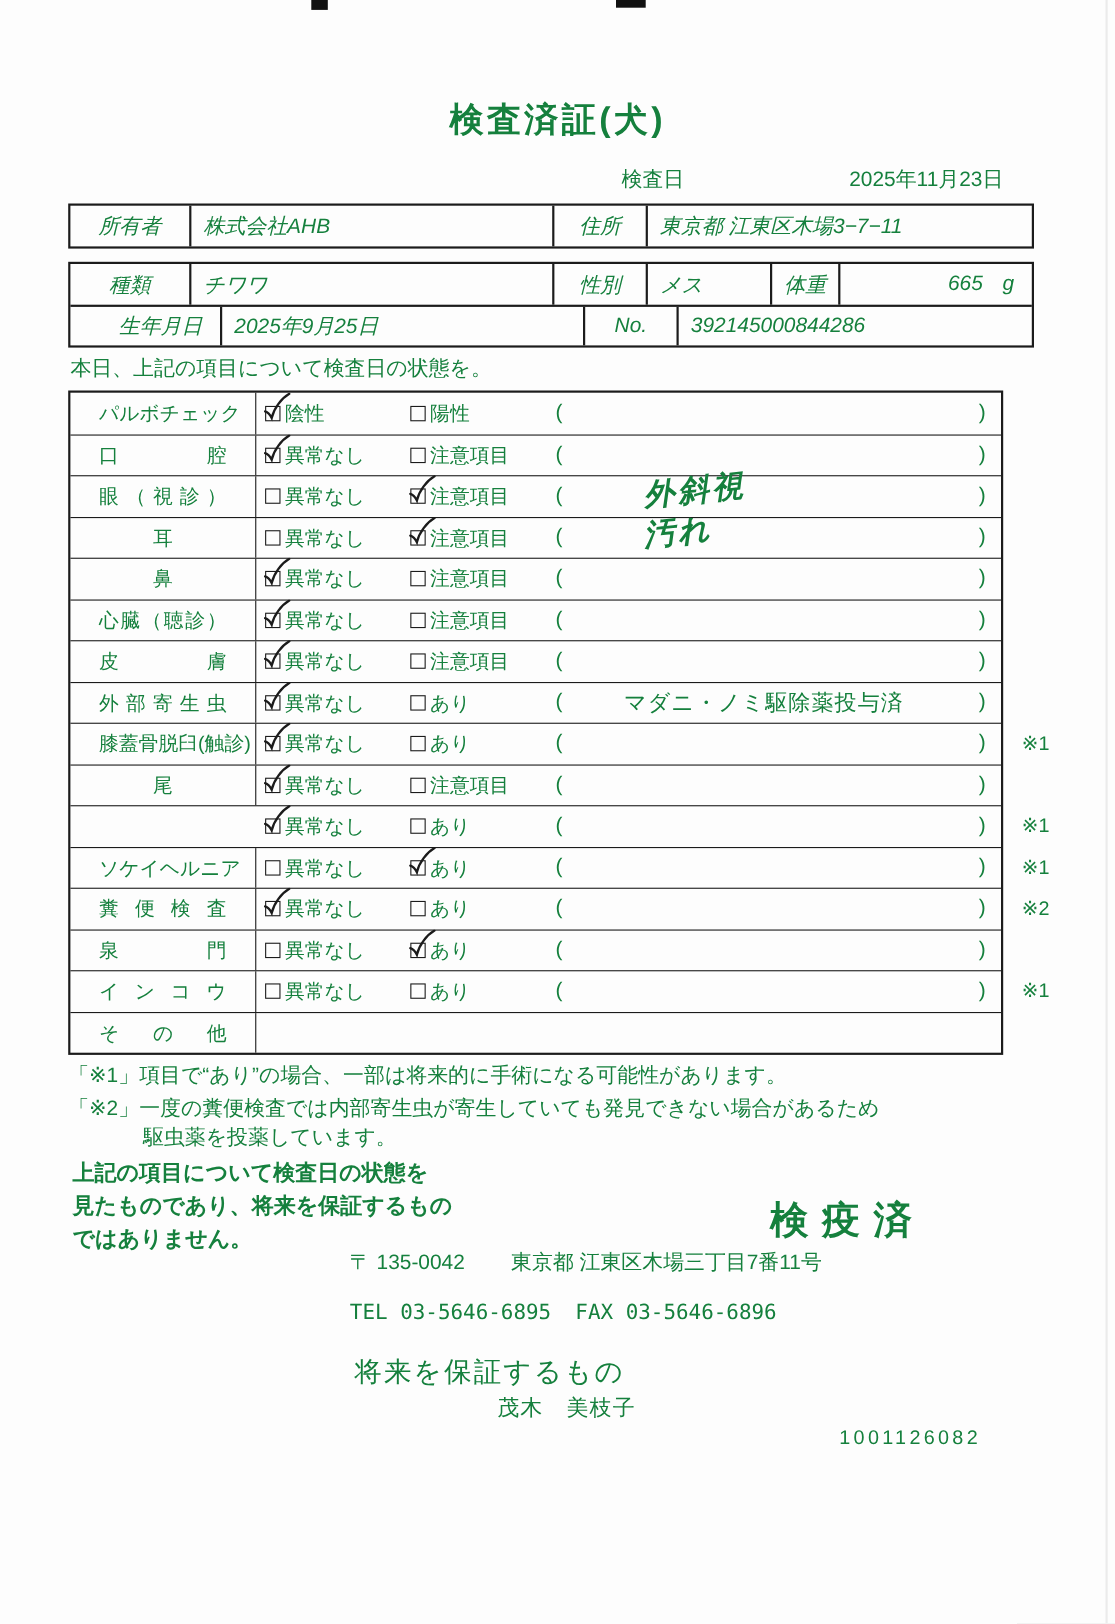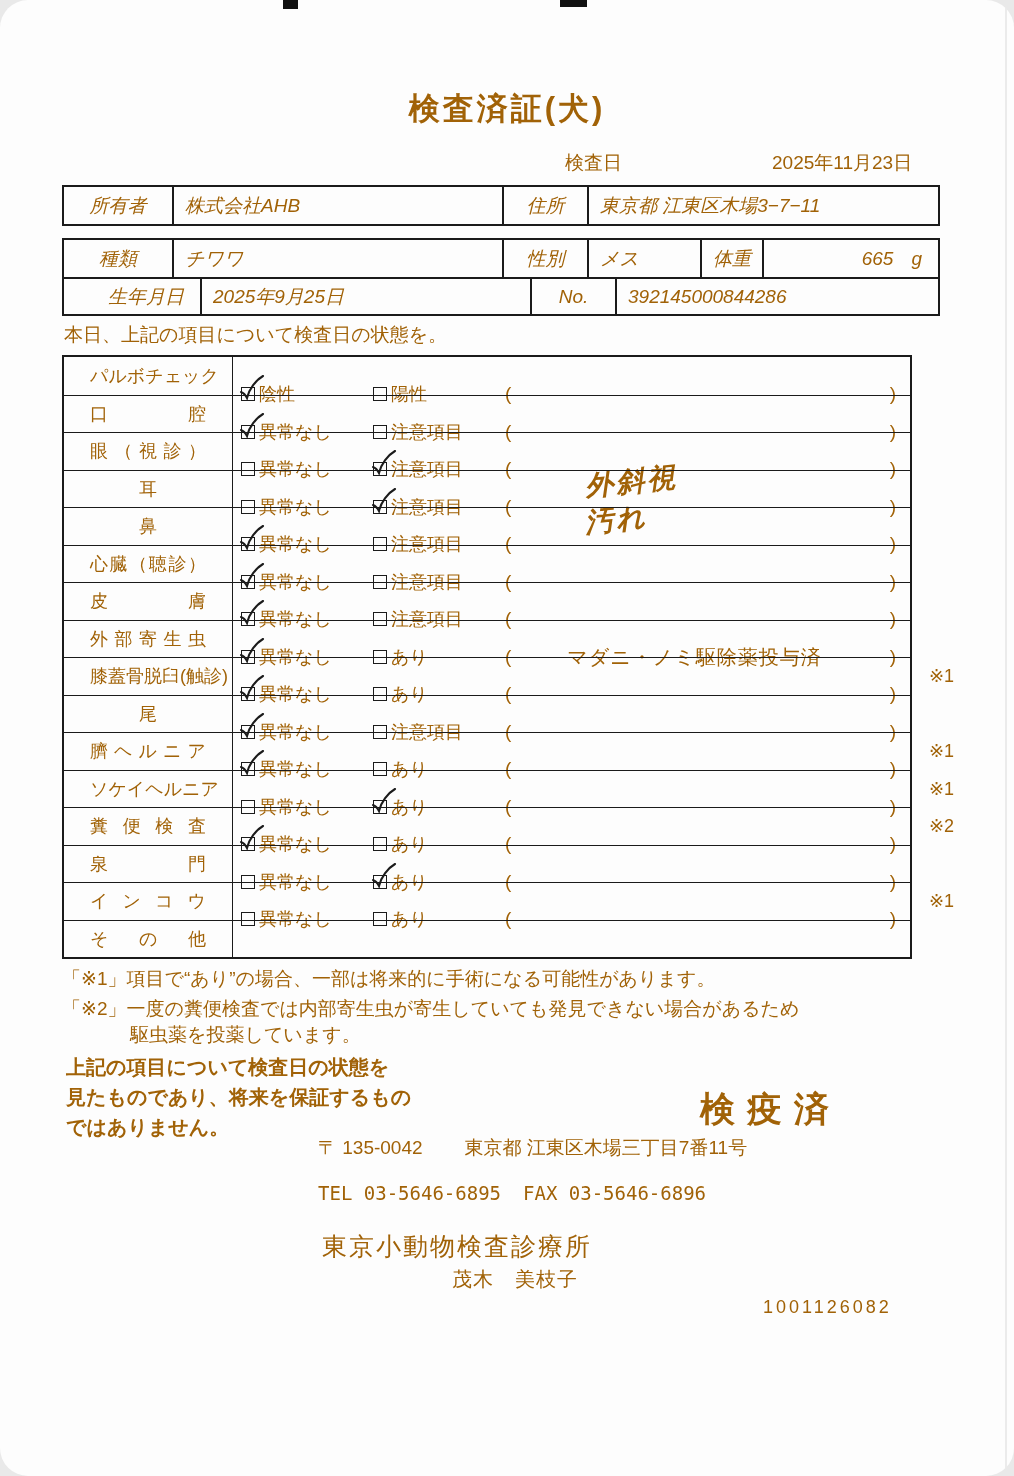--- a/index.html
+++ b/index.html
@@ -1,21 +1,20 @@
 <!DOCTYPE html>
 <html><head>
 <meta charset="utf-8">
 <style>
   * { margin:0; padding:0; box-sizing:border-box; }
   html,body { background:#e9e9e9; }
   .page {
     position:relative; width:1014px; height:1476px; margin:0 auto;
-    background:#fdfdfd; color:#a16207; overflow:hidden;
+    background:#fdfdfd; color:#15803d; overflow:hidden;
     font-family:"Liberation Sans","DejaVu Sans",sans-serif;
-    border-radius:28px;
   }
   .abs { position:absolute; }
 
   
   .art1 { left:283px; top:0; width:15px; height:9px; background:#111; }
   .art2 { left:560px; top:0; width:27px; height:7px; background:#111; }
   .edge-shade { right:7px; top:0; width:2px; height:100%; background:rgba(0,0,0,0.07); }
 
   .title { top:88px; left:0; width:100%; text-align:center; font-size:31px; font-weight:600; letter-spacing:3px; }
 
@@ -40,21 +39,21 @@
 
   
   .exam-table { top:355px; left:62px; width:850px; border:2px solid #1b1b1b; }
   .exam-row { position:relative; height:37.5px; }
   .exam-row + .exam-row { border-top:1.6px solid #1b1b1b; }
   .row-label { position:absolute; left:0; top:0; bottom:0; width:169px; border-right:1.6px solid #1b1b1b;
                display:flex; align-items:center; padding:0 26px; font-size:18px; white-space:nowrap; }
   .row-label .lab { width:100%; }
   .align-justify .lab { text-align:justify; text-align-last:justify; }
   .align-center .lab { text-align:center; }
-  .row-rest { position:absolute; left:169px; right:0; top:0; bottom:0;margin-top:36px; }
+  .row-rest { position:absolute; left:169px; right:0; top:0; bottom:0; }
   .opt { position:absolute; top:50%; transform:translateY(-50%); display:flex; align-items:center; gap:4px; font-size:18px; white-space:nowrap; }
   .opt1 { left:8px; } .opt2 { left:140px; }
   .cb { width:14px; height:14px; border:1.8px solid #1b1b1b; position:relative; flex:0 0 auto; }
   .tick { position:absolute; left:-5px; top:-13px; width:28px; height:28px; pointer-events:none; }
   .paren { position:absolute; top:50%; transform:translateY(-50%); font-size:19px; }
   .p-open { left:272px; } .p-close { right:14px; }
   .remark { position:absolute; left:280px; right:34px; top:50%; transform:translateY(-50%); text-align:center; font-size:20px; letter-spacing:1px; white-space:nowrap; }
   .hand { position:absolute; left:352px; top:-6px; font-size:28px; font-weight:bold; font-style:italic;
           font-family:"DejaVu Serif",serif; transform:rotate(-6deg); letter-spacing:3px; }
   .note-mark { position:absolute; right:-44px; top:50%; transform:translateY(-50%); font-size:18px; white-space:nowrap; }
@@ -325,23 +324,20 @@
           </span>
           <span class="opt opt2">
             <span class="cb"></span>
             <span>注意項目</span>
           </span>
           <span class="paren p-open">(</span>
           <span class="paren p-close">)</span>
         </div>
       </div>
       <div class="exam-row">
-        <div class="row-label align-justify">
-          <span class="lab">臍ヘルニア</span>
-        </div>
         <span class="note-mark">※1</span>
         <div class="row-rest">
           <span class="opt opt1">
             <span class="cb">
               <svg viewBox="0 0 28 28" class="tick">
                 <path d="M4 17 C7 18 9 21 10 23 C12 14 19 5 26 1" fill="none" stroke="#1b1b1b" stroke-width="2.1" stroke-linecap="round"></path>
               </svg>
             </span>
             <span>異常なし</span>
           </span>
@@ -458,17 +454,17 @@
   <div class="abs addr-line">
     <span>〒 135-0042</span>
     <span>東京都 江東区木場三丁目7番11号</span>
   </div>
 
   <div class="abs tel-line">
     <span>TEL 03-5646-6895</span>
     <span>FAX 03-5646-6896</span>
   </div>
 
-  <div class="abs clinic">東京小動物検査診療所</div>
+  <div class="abs clinic">将来を保証するもの</div>
   <div class="abs examiner">茂木　美枝子</div>
   <div class="abs serial">1001126082</div>
 
 </div>
 
 </body></html>

